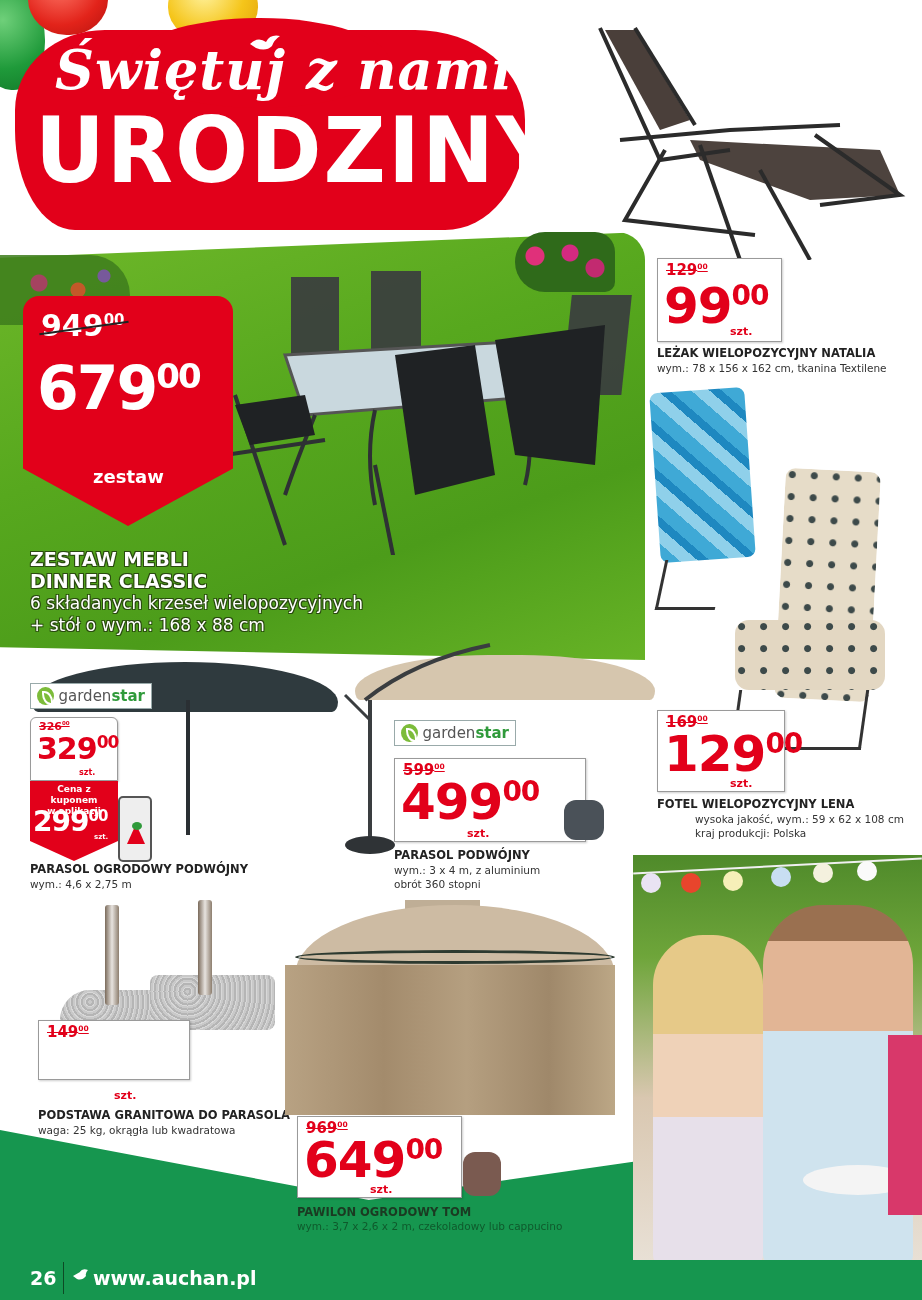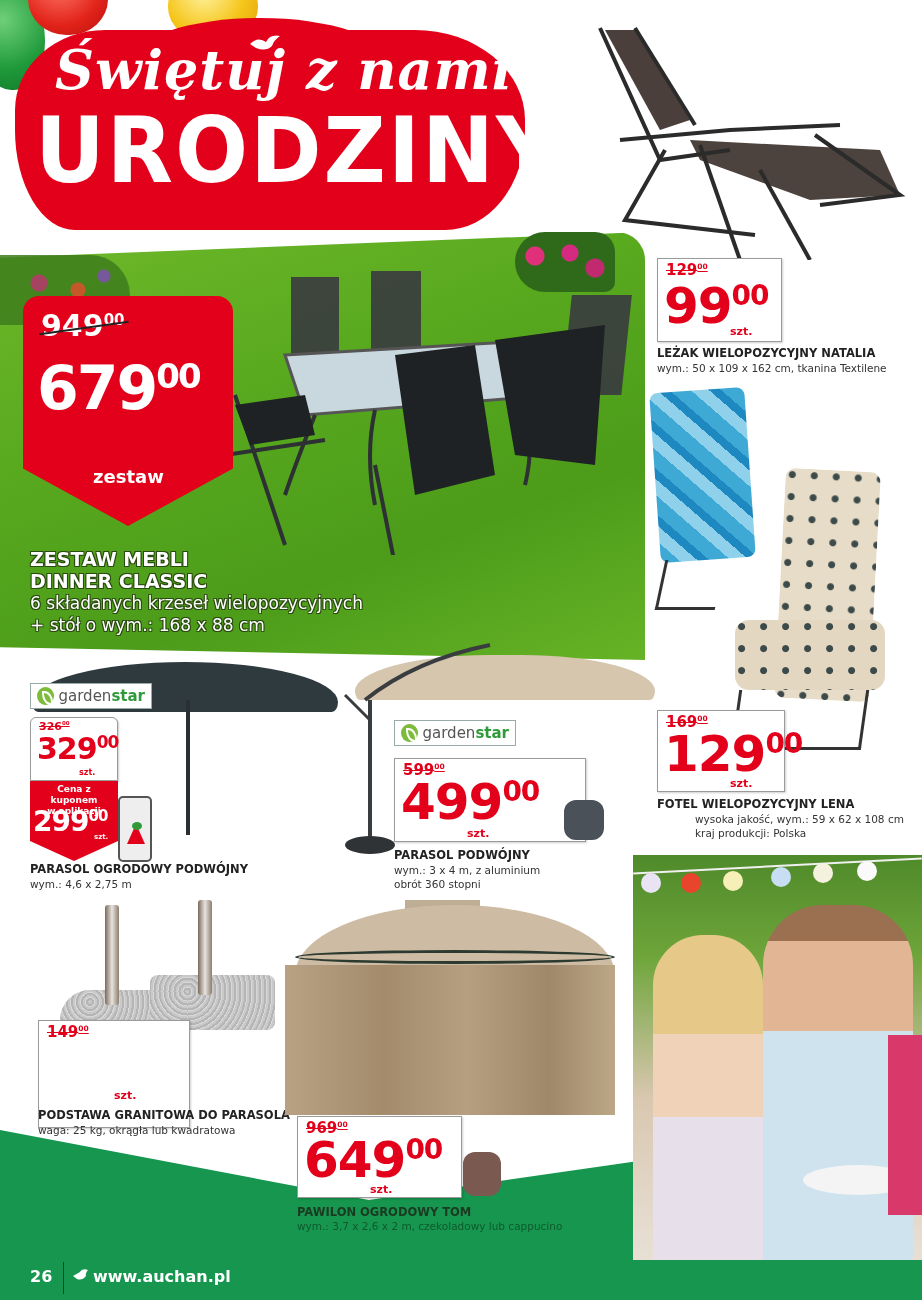--- a/index.html
+++ b/index.html
@@ -42,21 +42,21 @@
   .pole{position:absolute;background:#2a2f33;}
   .umbrella-beige{position:absolute;left:355px;top:655px;width:300px;height:45px;background:#d6c6ae;border-radius:50% 50% 6px 6px / 90% 90% 10px 10px;}
   .chair-frame{position:absolute;border:3px solid #333;}
   .granite{position:absolute;background:repeating-radial-gradient(circle at 30% 30%,#c9c9c9 0 2px,#b5b5b5 2px 4px,#d8d8d8 4px 5px);border-radius:30px 8px 8px 8px;}
   .steel{position:absolute;background:linear-gradient(90deg,#7a6a5a,#e7e3df,#8d7e6e);border-radius:3px;}
   .gazebo-roof{position:absolute;left:295px;top:905px;width:320px;height:70px;background:#cdbba3;border-radius:50% 50% 0 0 / 100% 100% 0 0;}
   .gazebo-body{position:absolute;left:285px;top:965px;width:330px;height:150px;background:linear-gradient(90deg,#b8a283,#a38b6c 30%,#b59f80 55%,#9f886a 80%,#bca786);}
   .photo{position:absolute;left:633px;top:855px;width:289px;height:405px;background:linear-gradient(180deg,#4f8a2a 0%,#6ea53a 25%,#d9c7b0 60%,#e8e0d5 100%);overflow:hidden;}
   .lantern{position:absolute;width:20px;height:20px;border-radius:50%;}
   .phone{position:absolute;left:118px;top:796px;width:34px;height:66px;background:#eee;border:2px solid #555;border-radius:5px;}
-  .footer-text{position:absolute;top:1267px;color:#fff;font-weight:bold;font-size:16px;}
+  .footer-text{position:absolute;top:1267px;color:#fff;font-weight:bold;font-size:19px;}
 </style>
 </head>
 <body>
 
 <div class="footer-bg"></div>
 
 <div>
   <div class="balloon" style="left:-20px;top:-10px;width:65px;height:100px;background:radial-gradient(circle at 35% 30%,#6fd07a,#1f9a3a 60%,#137a2a);"></div>
   <div class="balloon" style="left:28px;top:-40px;width:80px;height:75px;background:radial-gradient(circle at 40% 30%,#ff7a6a,#e2231a 60%,#b5120e);"></div>
   <div class="balloon" style="left:168px;top:-30px;width:90px;height:72px;background:radial-gradient(circle at 40% 30%,#fff3a0,#f5c51a 55%,#e0a00a);"></div>
@@ -82,21 +82,21 @@
       <path d="M180 150 L230 240"></path>
       <path d="M235 115 L320 175 L240 185"></path>
     </g>
   </svg>
   <div class="pbox" style="left:657px;top:258px;width:125px;height:84px;">
     <span class="old old-price" style="text-decoration:line-through;"><span>129</span><span class="sup">00</span></span>
     <span class="new" style="top:22px;"><span>99</span><span class="sup" style="font-size:28px;">00</span></span>
     <span class="unit" style="left:72px;top:66px;">szt.</span>
   </div>
   <div class="pname" style="left:657px;top:346px;">LEŻAK WIELOPOZYCYJNY NATALIA</div>
-  <div class="pdesc" style="left:657px;top:361px;">wym.: 50 x 109 x 162 cm, tkanina Textilene</div>
+  <div class="pdesc" style="left:657px;top:361px;">wym.: 78 x 156 x 162 cm, tkanina Textilene</div>
 </div>
 
 <div class="grass"></div>
 <div class="flowers-l"></div>
 <div class="flowers-r"></div>
 
 <svg class="abs" style="left:225px;top:265px;" width="420" height="290" viewBox="0 0 420 290">
   <g fill="#3a3d40" opacity=".92">
     <rect x="66" y="12" width="48" height="90"></rect>
     <rect x="146" y="6" width="50" height="84"></rect>
@@ -206,21 +206,21 @@
     <div>wym.: 3 x 4 m, z aluminium</div>
     <div>obrót 360 stopni</div>
   </div>
 </div>
 
 <div>
   <div class="granite" style="left:60px;top:990px;width:100px;height:40px;"></div>
   <div class="granite" style="left:150px;top:975px;width:125px;height:55px;border-radius:8px;"></div>
   <div class="steel" style="left:105px;top:905px;width:14px;height:100px;"></div>
   <div class="steel" style="left:198px;top:900px;width:14px;height:95px;"></div>
-  <div class="pbox" style="left:38px;top:1020px;width:152px;height:108px;">
+  <div class="pbox" style="left:38px;top:1020px;width:152px;height:60px;">
     <span class="old" style="text-decoration:line-through;"><span>149</span><span class="sup">00</span></span>
     <span class="unit" style="left:75px;top:68px;">szt.</span>
   </div>
   <div class="pname" style="left:38px;top:1108px;">PODSTAWA GRANITOWA DO PARASOLA</div>
   <div class="pdesc" style="left:38px;top:1123px;text-align:right;">waga: 25 kg, okrągła lub kwadratowa</div>
 </div>
 
 <div>
   <div class="abs" style="left:405px;top:900px;width:75px;height:22px;background:#bfae96;"></div>
   <div class="gazebo-roof"></div>

